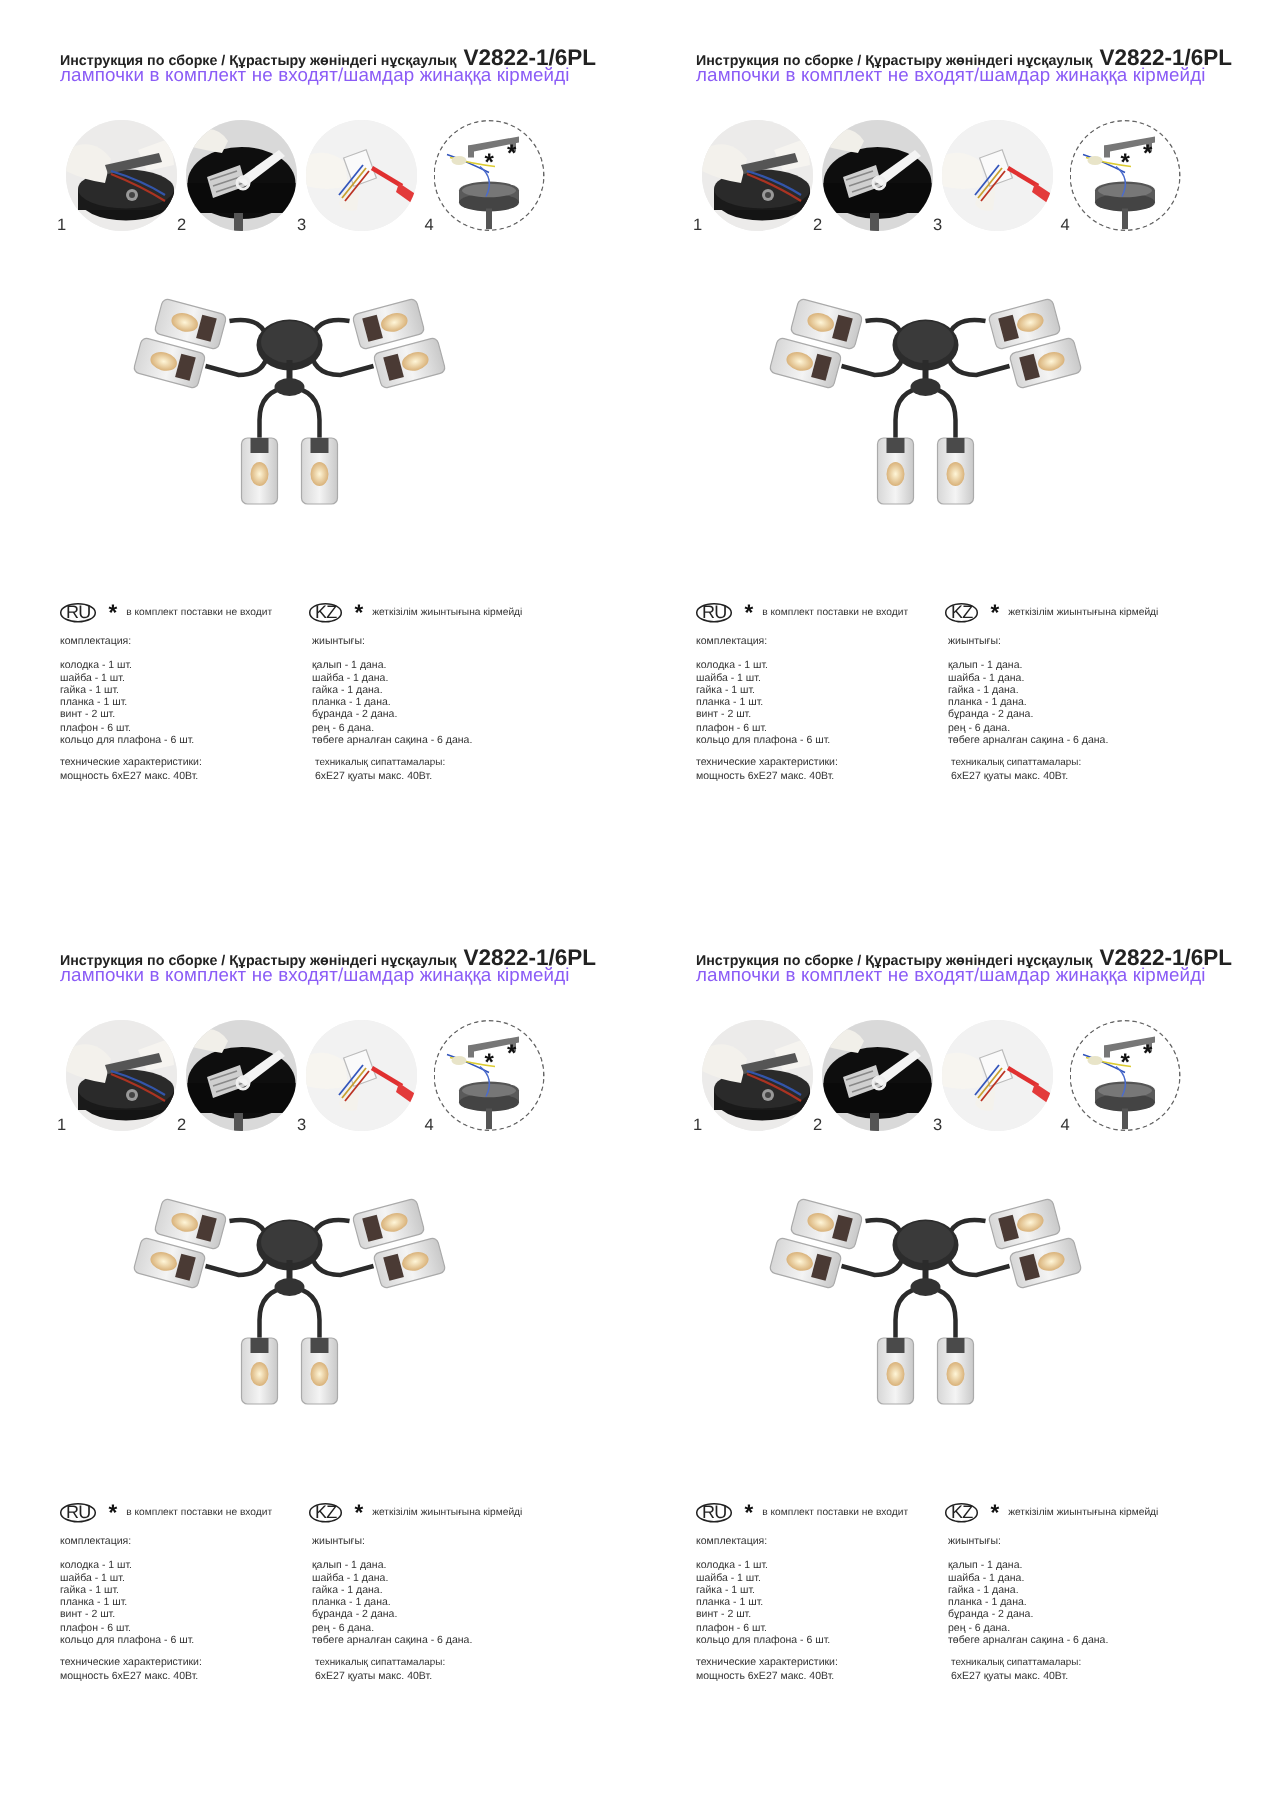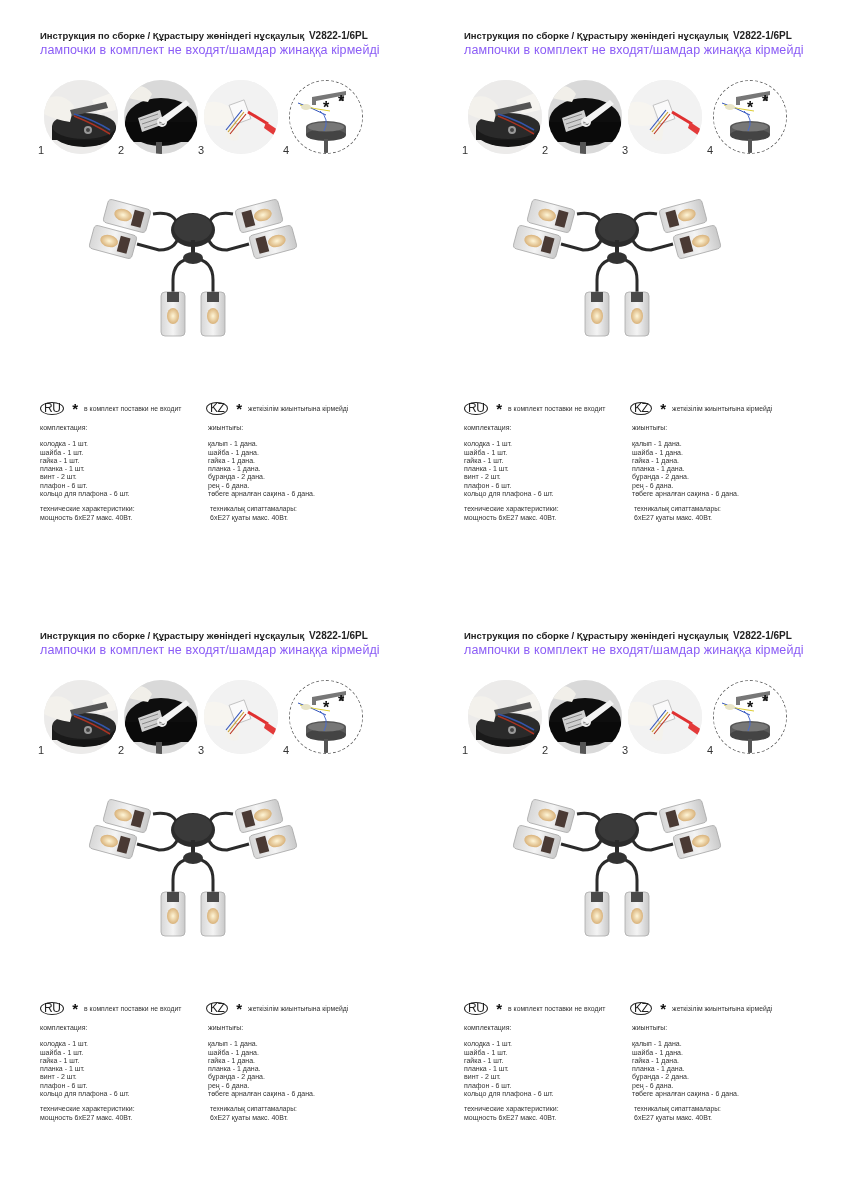--- a/index.html
+++ b/index.html
@@ -6,21 +6,21 @@
     body { width: 848px; height: 1200px; position: relative; overflow: hidden;
            font-family: "Liberation Sans", sans-serif; color: #1a1a1a; }
     .panel { position: absolute; width: 380px; height: 560px; }
     .p0 { left: 38px;  top: 30px; }
     .p1 { left: 462px; top: 30px; }
     .p2 { left: 38px;  top: 630px; }
     .p3 { left: 462px; top: 630px; }
 
     .title-line { position: absolute; left: 2px; top: 0; white-space: nowrap;
                   font-size: 9.5px; font-weight: bold; color: #222; }
-    .title-line .model { font-size: 10px; font-weight: bold; margin-left: 2px; }
+    .title-line .model { font-size: 15px; font-weight: bold; margin-left: 2px; }
     .subtitle { position: absolute; left: 2px; top: 13px; white-space: nowrap;
                 font-size: 12.5px; color: #8b5cf6; letter-spacing: 0.1px; }
 
     .steps { position: absolute; left: 0; top: 50px; width: 330px; height: 85px; }
     .step { position: absolute; top: 0; width: 80px; height: 80px; }
     .step .circle { position: absolute; left: 6px; top: 0; width: 74px; height: 74px;
                     border-radius: 50%; overflow: hidden; background: #eee; }
     .step .num { position: absolute; left: 0; top: 64px; font-size: 11px; color: #333; }
     .s1 { left: 0; } .s2 { left: 80px; } .s3 { left: 160px; } .s4 { left: 245px; }
     .s4 .circle { background: #fff; border: 1px dashed #666; width: 72px; height: 72px; }

